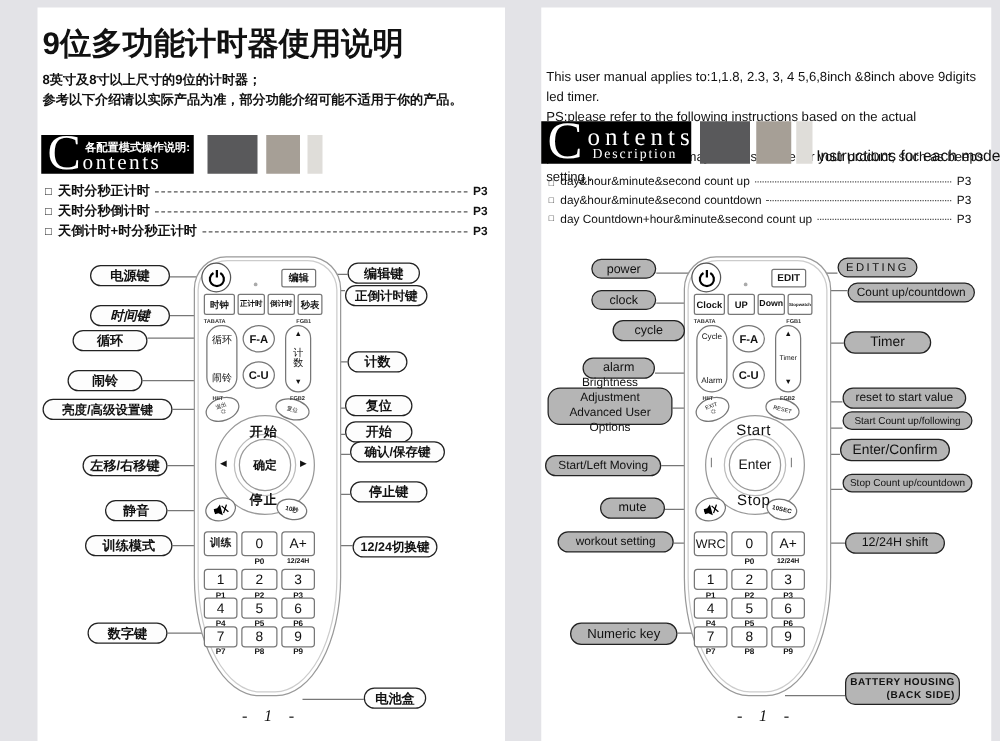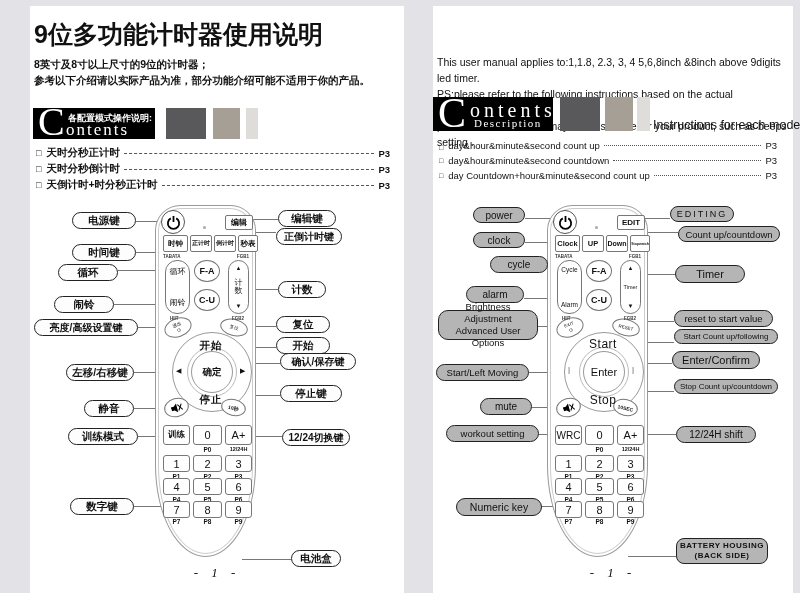--- a/index.html
+++ b/index.html
@@ -49,21 +49,21 @@
   #pageL .leader{border-top:1px dashed #555;}
   #pageR .leader{border-top:1.5px dotted #555;}
   .pg{font-size:9.5px;}
 
   
   .lbl{position:absolute;border:1.2px solid #222;border-radius:9px;background:#fdfdfd;display:flex;align-items:center;justify-content:center;font-size:10.5px;font-weight:600;white-space:nowrap;box-sizing:border-box;padding:0 3px;z-index:3;}
   #pageR .lbl{background:#b5b5b5;font-weight:400;font-size:10px;}
   .lbl2{flex-direction:column;line-height:12px;white-space:normal;text-align:center;}
 
   #pageL .lp-power{left:42px;top:206px;width:64px;height:17px;}
-  #pageL .lp-time{left:42px;top:238px;width:64px;height:17px;}
+  #pageL .lp-time{left:42px;top:238px;width:64px;height:17px;font-style:italic;}
   #pageL .lp-cycle{left:28px;top:258px;width:60px;height:17px;}
   #pageL .lp-alarm{left:24px;top:290px;width:60px;height:17px;}
   #pageL .lp-bright{left:4px;top:313px;width:104px;height:17px;font-size:10px;}
   #pageL .lp-lr{left:36px;top:358px;width:68px;height:17px;}
   #pageL .lp-mute{left:54px;top:394px;width:50px;height:17px;text-align:right;}
   #pageL .lp-train{left:38px;top:422px;width:70px;height:17px;}
   #pageL .lp-num{left:40px;top:492px;width:64px;height:17px;}
   #pageL .rp-edit{left:248px;top:204px;width:58px;height:17px;}
   #pageL .rp-updown{left:246px;top:222px;width:66px;height:17px;font-size:10px;}
   #pageL .rp-count{left:248px;top:275px;width:48px;height:17px;}
@@ -84,27 +84,27 @@
   #pageR .lq-workout{left:13px;top:419px;width:93px;height:17px;font-size:9.5px;}
   #pageR .lq-numeric{left:23px;top:492px;width:86px;height:18px;font-size:10.5px;}
   #pageR .rq-editing{left:237px;top:200px;width:64px;height:16px;font-size:9px;letter-spacing:2px;}
   #pageR .rq-count{left:245px;top:220px;width:102px;height:16px;font-size:9.5px;}
   #pageR .rq-timer{left:242px;top:259px;width:70px;height:18px;font-size:11px;}
   #pageR .rq-reset{left:241px;top:304px;width:99px;height:17px;font-size:9.5px;}
   #pageR .rq-startcount{left:241px;top:323px;width:104px;height:15px;font-size:8px;}
   #pageR .rq-enter{left:239px;top:345px;width:88px;height:18px;font-size:11px;}
   #pageR .rq-stopcount{left:241px;top:373px;width:104px;height:15px;font-size:8px;}
   #pageR .rq-1224{left:243px;top:420px;width:80px;height:17px;font-size:10px;}
-  #pageR .rq-batt{left:243px;top:532px;width:92px;height:26px;font-size:8px;font-weight:700;letter-spacing:0.5px;line-height:10px;border-radius:8px;}
+  #pageR .rq-batt{left:243px;top:532px;width:92px;height:26px;font-size:8px;font-weight:700;letter-spacing:0.5px;line-height:10px;border-radius:8px;align-items:flex-end;}
 
   
   .ln{position:absolute;background:#777;height:1px;z-index:1;}
 
   
-  .remote{position:absolute;width:101px;height:352px;z-index:2;}
+  .remote{position:absolute;width:118px;height:352px;z-index:2;}
   #pageL .remote{left:125px;top:199px;}
   #pageR .remote{left:114px;top:199px;}
   .r-outline{position:absolute;inset:0;border:1px solid #999;border-radius:26px 26px 52px 52px / 26px 26px 95px 95px;background:#fff;}
   .r-inner{position:absolute;inset:3px;border:1px solid #ccc;border-radius:24px 24px 50px 50px / 24px 24px 92px 92px;}
   .btn{position:absolute;background:#fff;border:1px solid #777;box-sizing:border-box;display:flex;align-items:center;justify-content:center;}
   .power{left:6px;top:5px;width:24px;height:24px;border-radius:50%;border-color:#555;}
   .ir-dot{position:absolute;left:48px;top:21px;width:3px;height:3px;border-radius:50%;background:#aaa;}
   .edit{left:70px;top:10px;width:28px;height:15px;border-radius:2px;font-size:8px;font-weight:700;}
   .mk{top:30px;height:17px;border-radius:2px;font-weight:600;}
   .mka{left:8px;width:25px;font-size:7.5px;}

